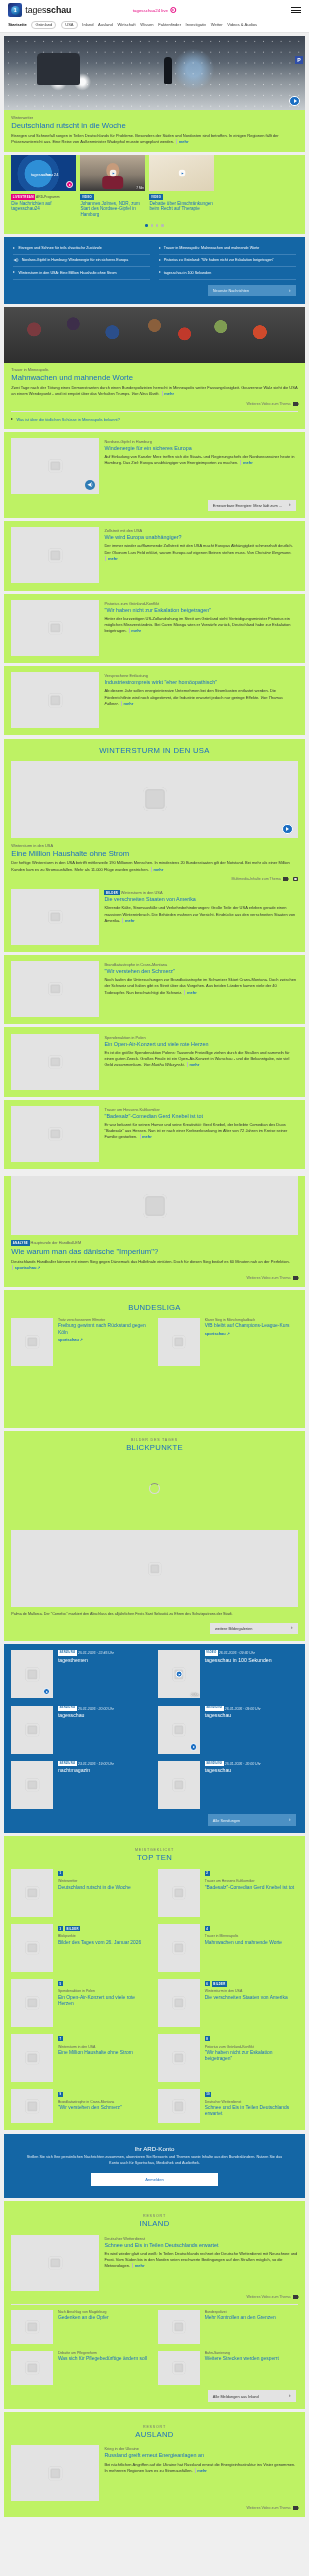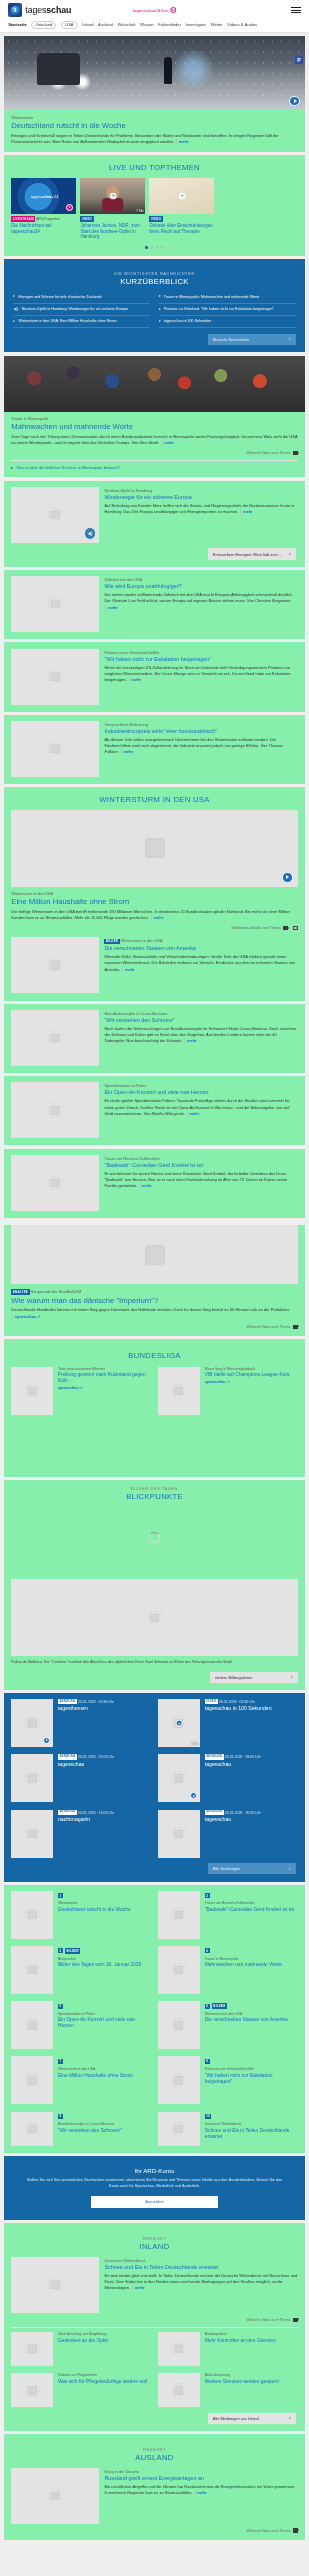--- a/index.html
+++ b/index.html
@@ -63,21 +63,21 @@
     overflow: hidden;
   }
   .navbar .nav-item { cursor: pointer; }
   .navbar .nav-item.active { font-weight: 700; color: #111; }
   .navbar .nav-item.pill {
     border: 0.5px solid #cfcfcf; border-radius: 4.6px;
     padding: 0.8px 3.1px; color: #3c3c3c;
   }
 
   
-  .block { background: #86efac; margin: 0 4.1px 3.1px 4.1px; padding: 6.2px 7.2px 7.2px 7.2px; }
+  .block { background: #bef264; margin: 0 4.1px 3.1px 4.1px; padding: 6.2px 7.2px 7.2px 7.2px; }
   .block.flush { padding: 0 0 7.2px 0; }
   .block.blue { background: #1466a5; color: #fff; }
   .spacer { height: 3.1px; }
 
   .sec-kicker {
     text-align: center; font-size: 3.6px; letter-spacing: 0.8px;
     color: #707070; text-transform: uppercase; margin-bottom: 1px;
   }
   .block.blue .sec-kicker { color: #c9dcec; }
   .sec-title {
@@ -321,23 +321,20 @@
       </div>
   </div>
   <div style="padding:4.6px 7.2px 0 7.2px;">
     <div class="kicker">Winterwetter</div>
     <div class="headline">Deutschland rutscht in die Woche</div>
     <div class="teaser"><span>Eisregen und Schneefall sorgen in Teilen Deutschlands für Probleme. Besonders der Süden und Nordosten sind betroffen. In einigen Regionen fällt der Präsenzunterricht aus. Eine Reise von Außenminister Wadephul musste umgeplant werden.</span> <span class="more">mehr</span></div>
   </div>
 </div>
 
 <div class="block flush">
-  <div style="padding:7.2px 0 0 0;">
-    <div class="sec-title">LIVE UND TOPTHEMEN</div>
-  </div>
   <div class="carousel">
     <div class="car-card">
       <div class="car-thumb ts24">
         <div class="lab">tages<b>schau</b> 24</div>
         <div class="play-btn sm pink">
             <i></i>
           </div>
       </div>
       <div class="car-meta">
         <span class="badge pink">LIVESTREAM</span>
@@ -373,24 +370,20 @@
   </div>
   <div class="dots">
     <i class="on"></i>
     <i></i>
     <i></i>
     <i></i>
   </div>
 </div>
 
 <div class="block blue">
-  <div style="padding-top:6.2px;">
-    <div class="sec-kicker">DIE WICHTIGSTEN NACHRICHTEN</div>
-    <div class="sec-title">KURZÜBERBLICK</div>
-  </div>
   <div class="kz-grid">
     <div class="kz-item">
         <span class="kz-ico tri"></span>
         <span>Eisregen und Schnee für teils chaotische Zustände</span>
       </div>
     <div class="kz-item">
         <span class="kz-ico tri"></span>
         <span>Trauer in Minneapolis: Mahnwachen und mahnende Worte</span>
       </div>
     <div class="kz-item">
@@ -663,20 +656,24 @@
   </div>
   <div class="btn-row">
     <div class="btn-more">
       <span>Alle Sendungen</span>
       <span class="chev">›</span>
     </div>
   </div>
 </div>
 
 <div class="block">
+  <div style="padding-top:6.2px;">
+    <div class="sec-kicker">MEISTGEKLICKT</div>
+    <div class="sec-title">TOP TEN</div>
+  </div>
   <div class="grid2">
     <div class="mini">
         <div class="mini-thumb placeholder"></div>
         <div class="mini-body">
           <div style="margin-bottom:1.5px"><span class="badge rank">1</span></div>
           <div class="mini-kicker">Winterwetter</div>
           <div class="mini-title">Deutschland rutscht in die Woche</div>
         </div>
       </div>
     <div class="mini">

